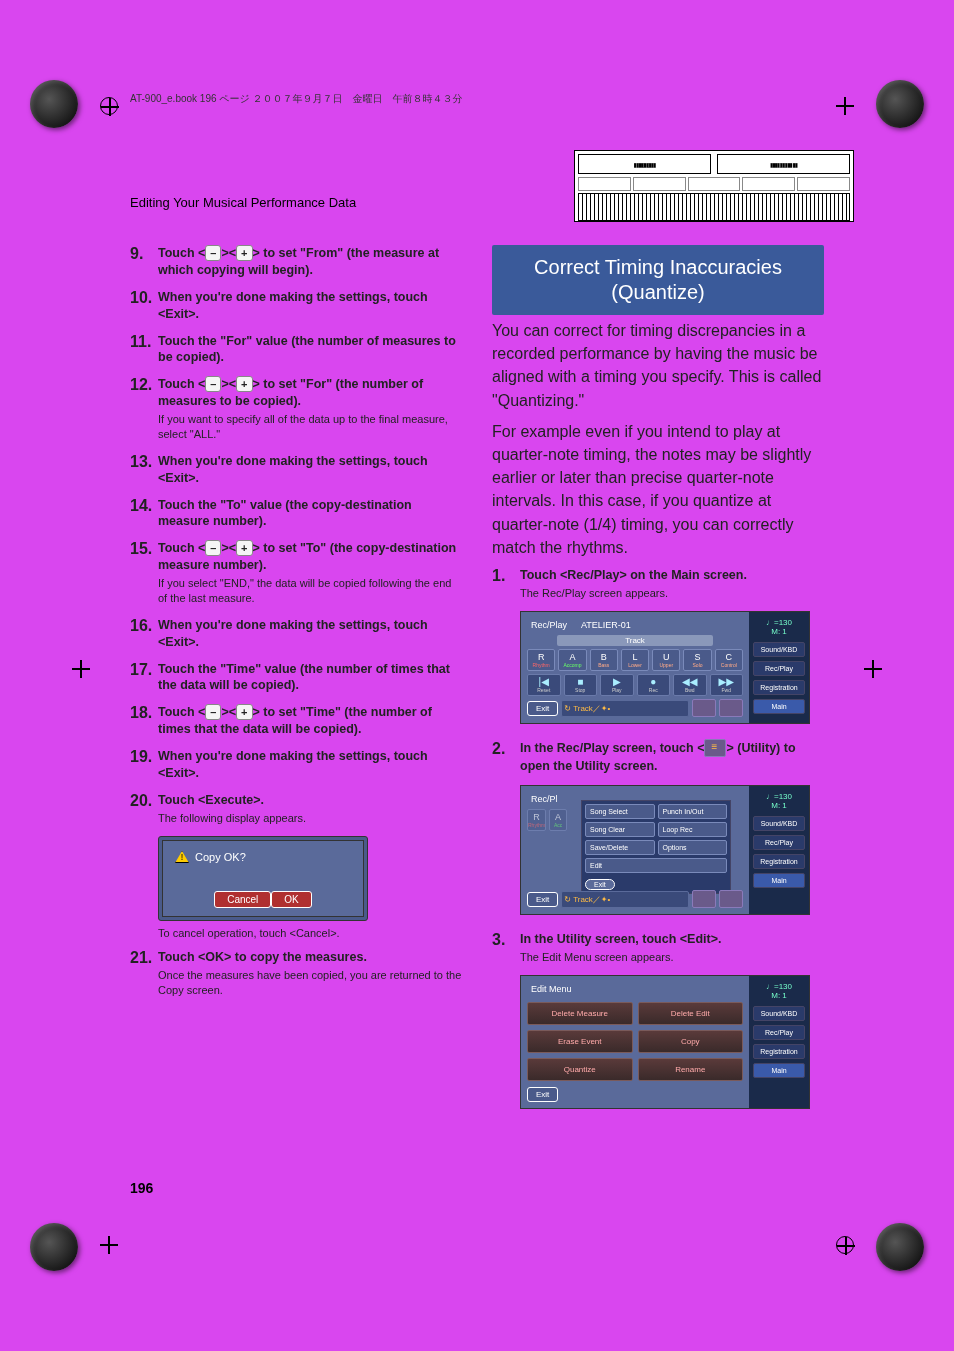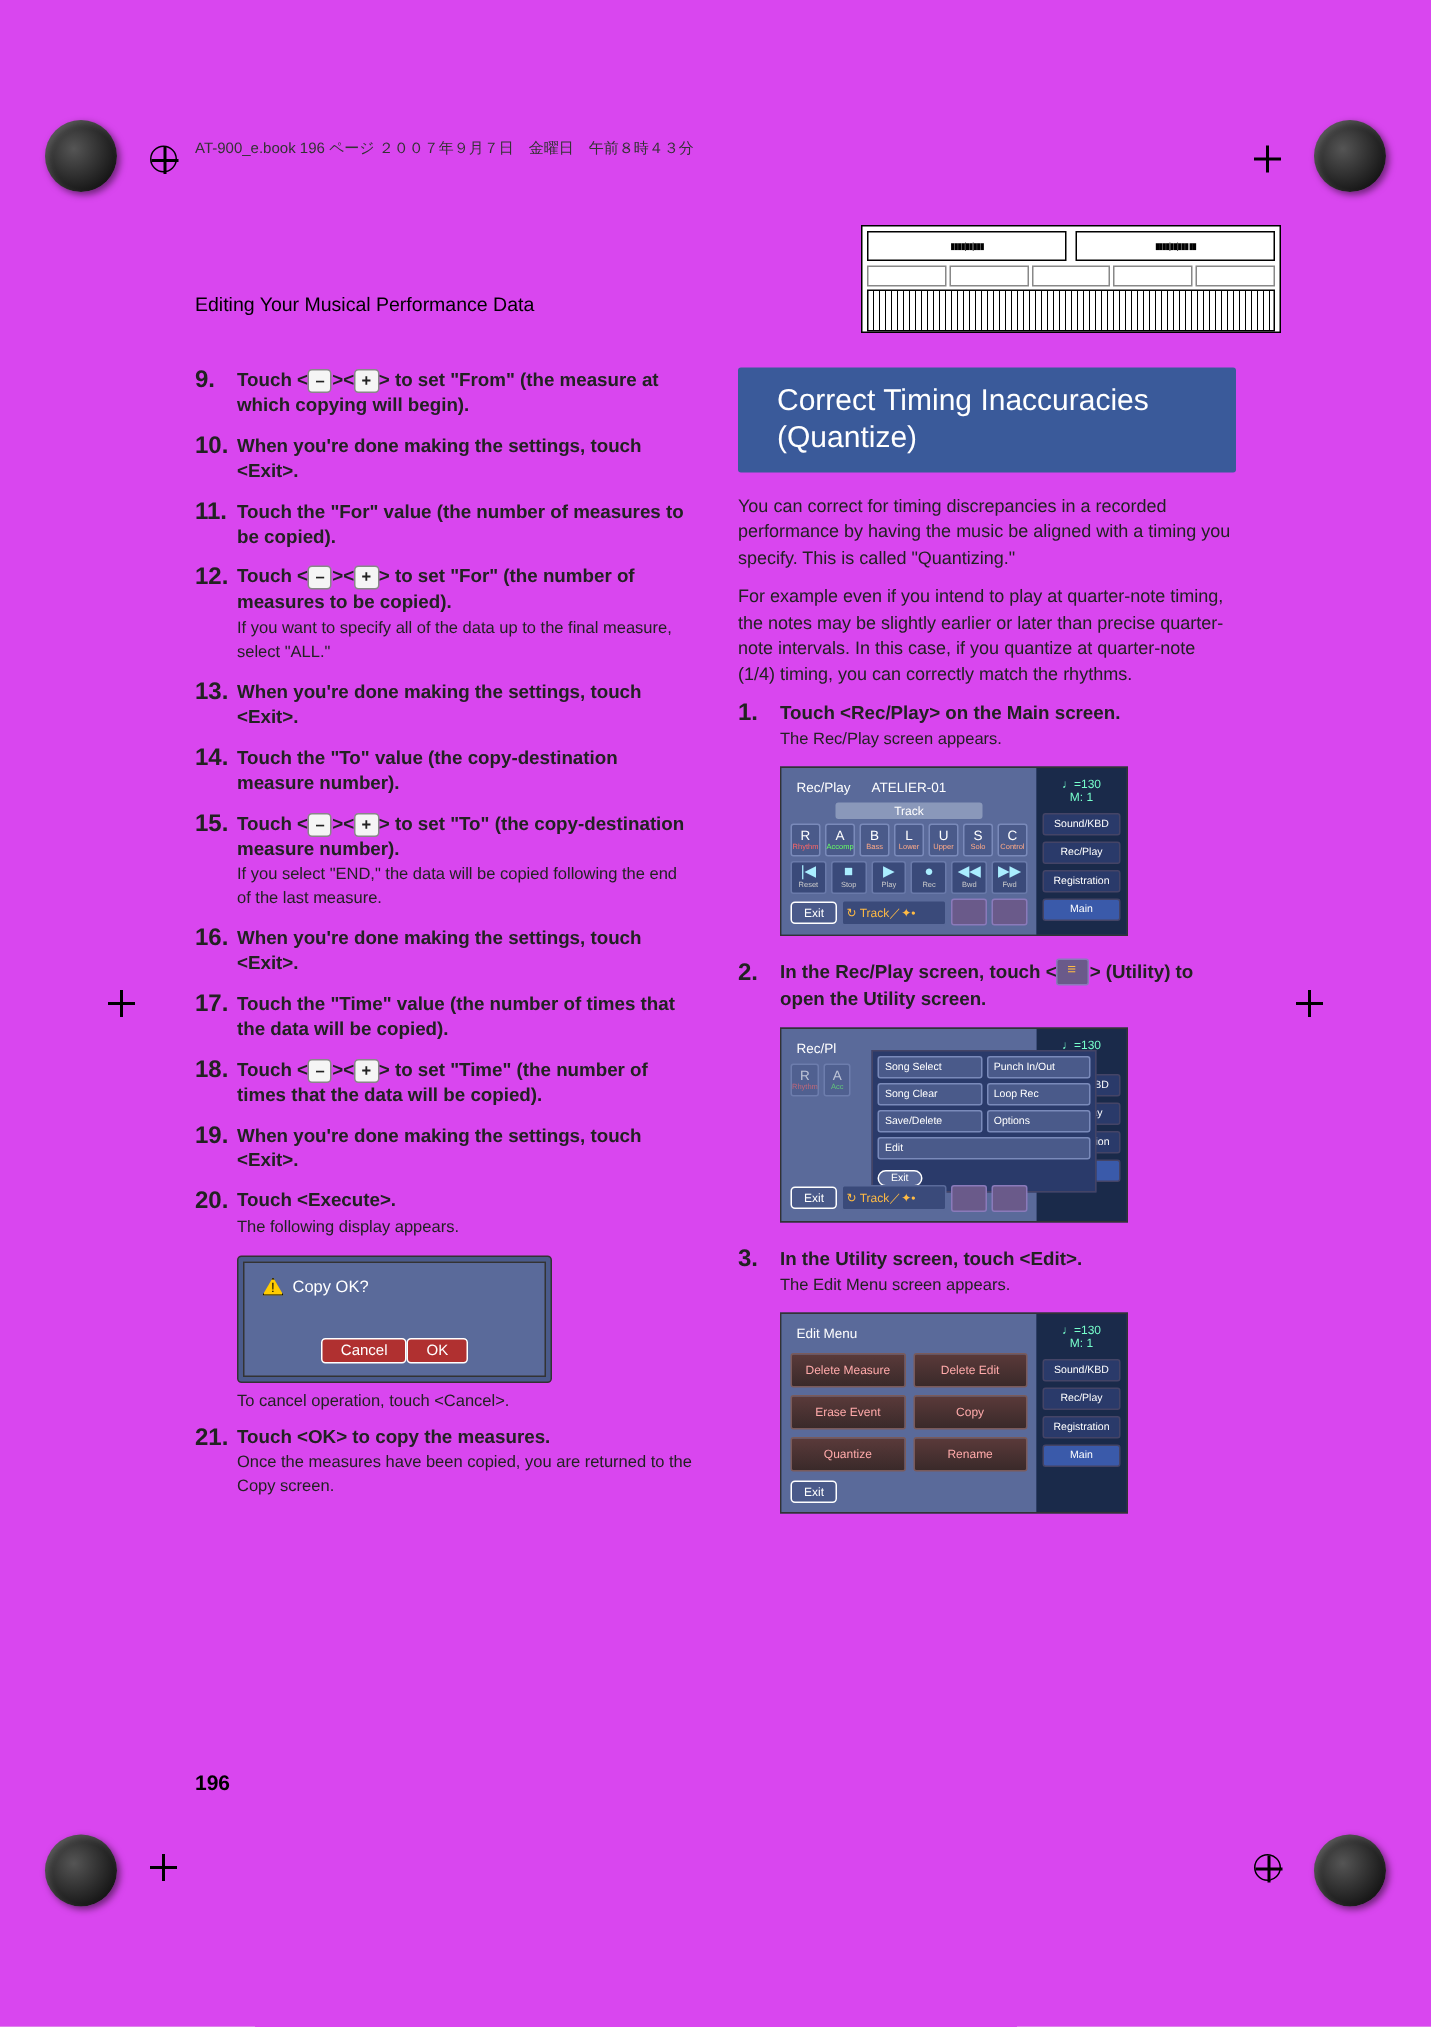--- a/index.html
+++ b/index.html
@@ -32,23 +32,23 @@
   .step-note { font-size: 11px; line-height: 1.4; margin-top: 2px; font-family: "Trebuchet MS", sans-serif; }
   .btn-icon { display: inline-block; border: 1px solid #888; border-radius: 3px; padding: 0 4px; font-size: 11px; background: #f5f5f5; line-height: 14px; min-width: 14px; text-align: center; }
   .caption { font-size: 11px; margin: 6px 0 0 28px; }
   .dialog { margin: 8px 0 4px 28px; width: 210px; background: #4a5a8a; border: 1px solid #333; border-radius: 3px; padding: 0; }
   .dialog-inner { background: #5a6a9a; margin: 3px; border: 1px solid #333; padding: 10px 12px 8px; }
   .dialog-title { color: #fff; font-size: 11px; display: flex; align-items: center; gap: 6px; margin-bottom: 28px; }
   .warn-tri { width: 14px; height: 12px; background: #ffcc00; clip-path: polygon(50% 0, 100% 100%, 0 100%); display: inline-flex; align-items: center; justify-content: center; font-size: 9px; color: #000; border: 1px solid #000; }
   .dialog-btns { display: flex; justify-content: center; }
   .dbtn { background: #b03030; color: #fff; border: 1px solid #fff; border-radius: 3px; font-size: 10px; padding: 2px 12px; }
   .pagefoot { position: absolute; bottom: 155px; left: 130px; font-weight: bold; font-size: 14px; }
-  .heading-box { background: #3a5a9a; color: #fff; font-family: "Trebuchet MS", sans-serif; font-size: 20px; padding: 10px 26px; border-radius: 2px; line-height: 1.25; margin-bottom: 14px; }
-  .para { font-size: 12px; line-height: 1.45; margin-bottom: 8px; font-family: "Trebuchet MS", sans-serif; }
-  .screenshot { margin: 8px 0 16px 28px; border: 1px solid #333; background: #2a3a6a; width: 232px; position: relative; }
+  .heading-box { background: #3a5a9a; color: #fff; font-family: "Trebuchet MS", sans-serif; font-size: 20px; padding: 10px 16px; border-radius: 2px; line-height: 1.25; margin-bottom: 4px; text-align: center; }
+  .para { font-size: 16px; line-height: 1.45; margin-bottom: 8px; font-family: "Trebuchet MS", sans-serif; }
+  .screenshot { margin: 8px 0 16px 28px; border: 1px solid #333; background: #2a3a6a; width: 290px; position: relative; }
   .ss-body { display: flex; }
   .ss-main { flex: 1; background: #5a6a9a; padding: 6px; }
   .ss-side { width: 60px; background: #1a2a4a; padding: 4px 4px; display: flex; flex-direction: column; gap: 4px; }
   .ss-side-item { background: #2a3a6a; border: 1px solid #446; color: #fff; font-size: 7px; text-align: center; padding: 3px 1px; border-radius: 2px; }
   .ss-side-item.main { background: #3a5aaa; }
   .ss-tempo { color: #7fc; font-size: 8px; text-align: center; padding: 2px; }
   .ss-titlebar { color: #fff; font-size: 9px; padding: 2px 4px; display: flex; gap: 14px; }
   .ss-trackhdr { background: #8a98ba; color: #fff; font-size: 8px; text-align: center; padding: 1px; margin: 3px 30px; border-radius: 2px; }
   .ss-tracks { display: flex; gap: 3px; margin: 3px 0; }
   .ss-track { flex: 1; background: #4a5a8a; border: 1px solid #7a8aba; border-radius: 2px; text-align: center; padding: 2px 0; }

